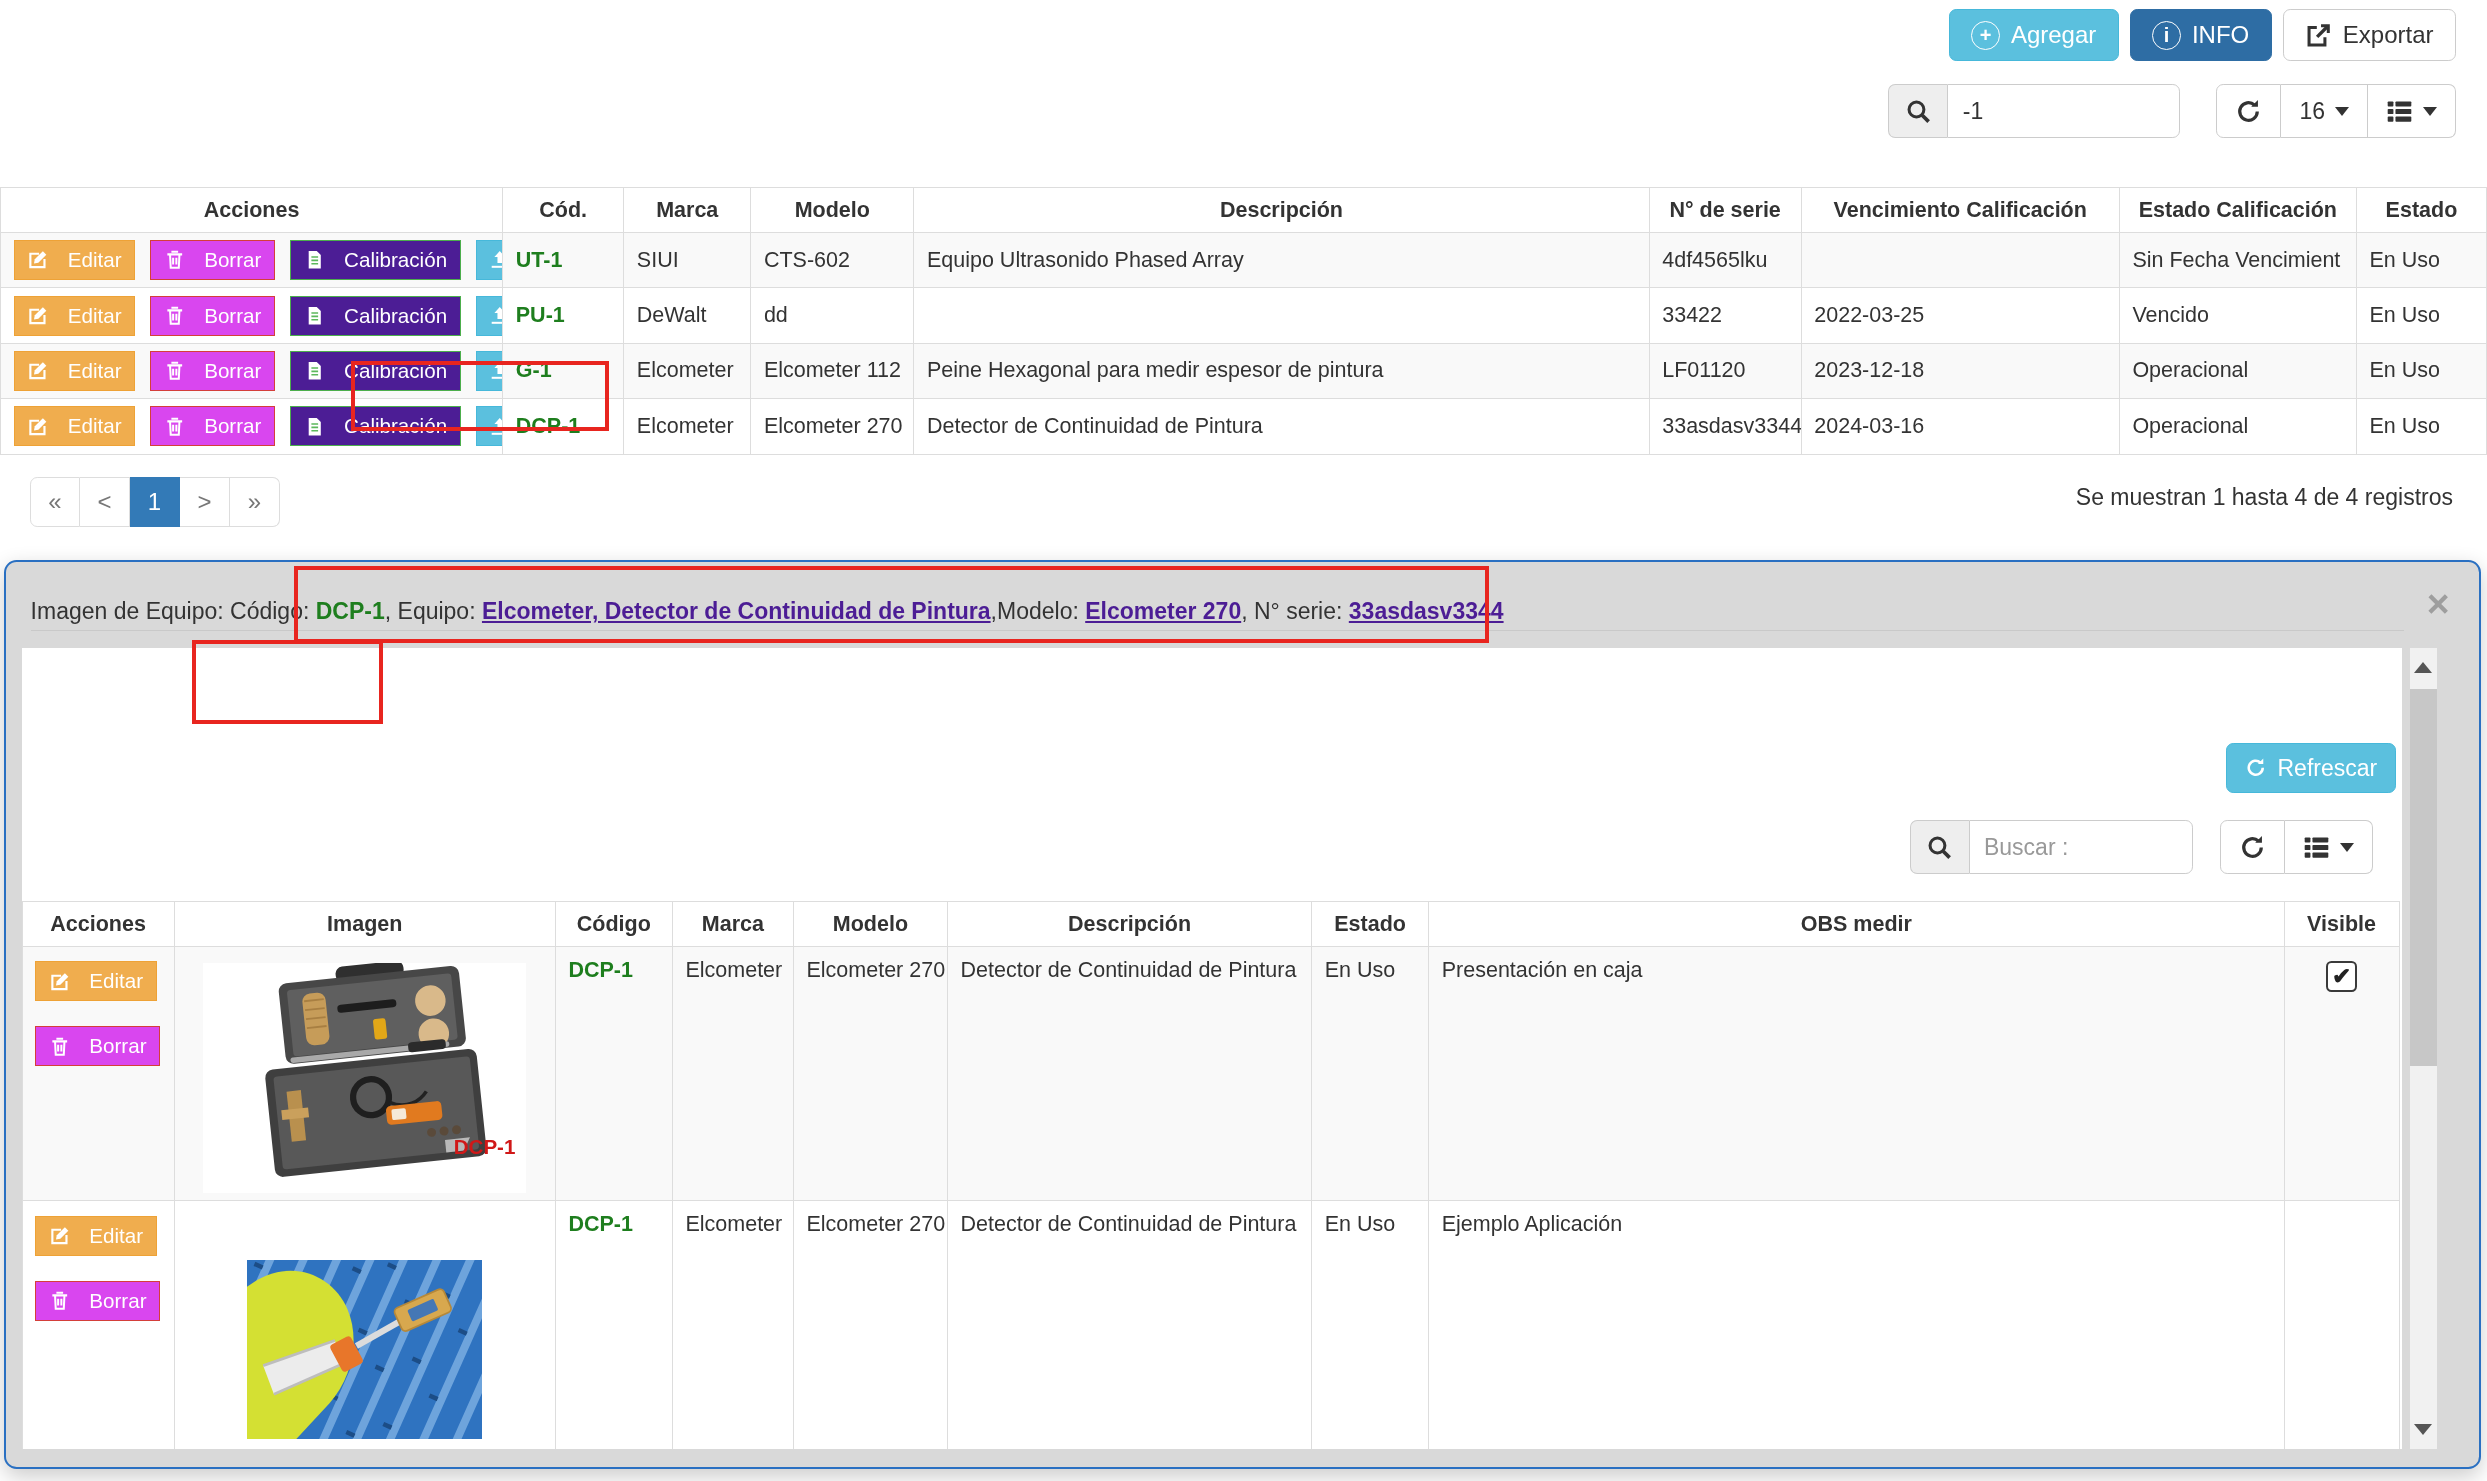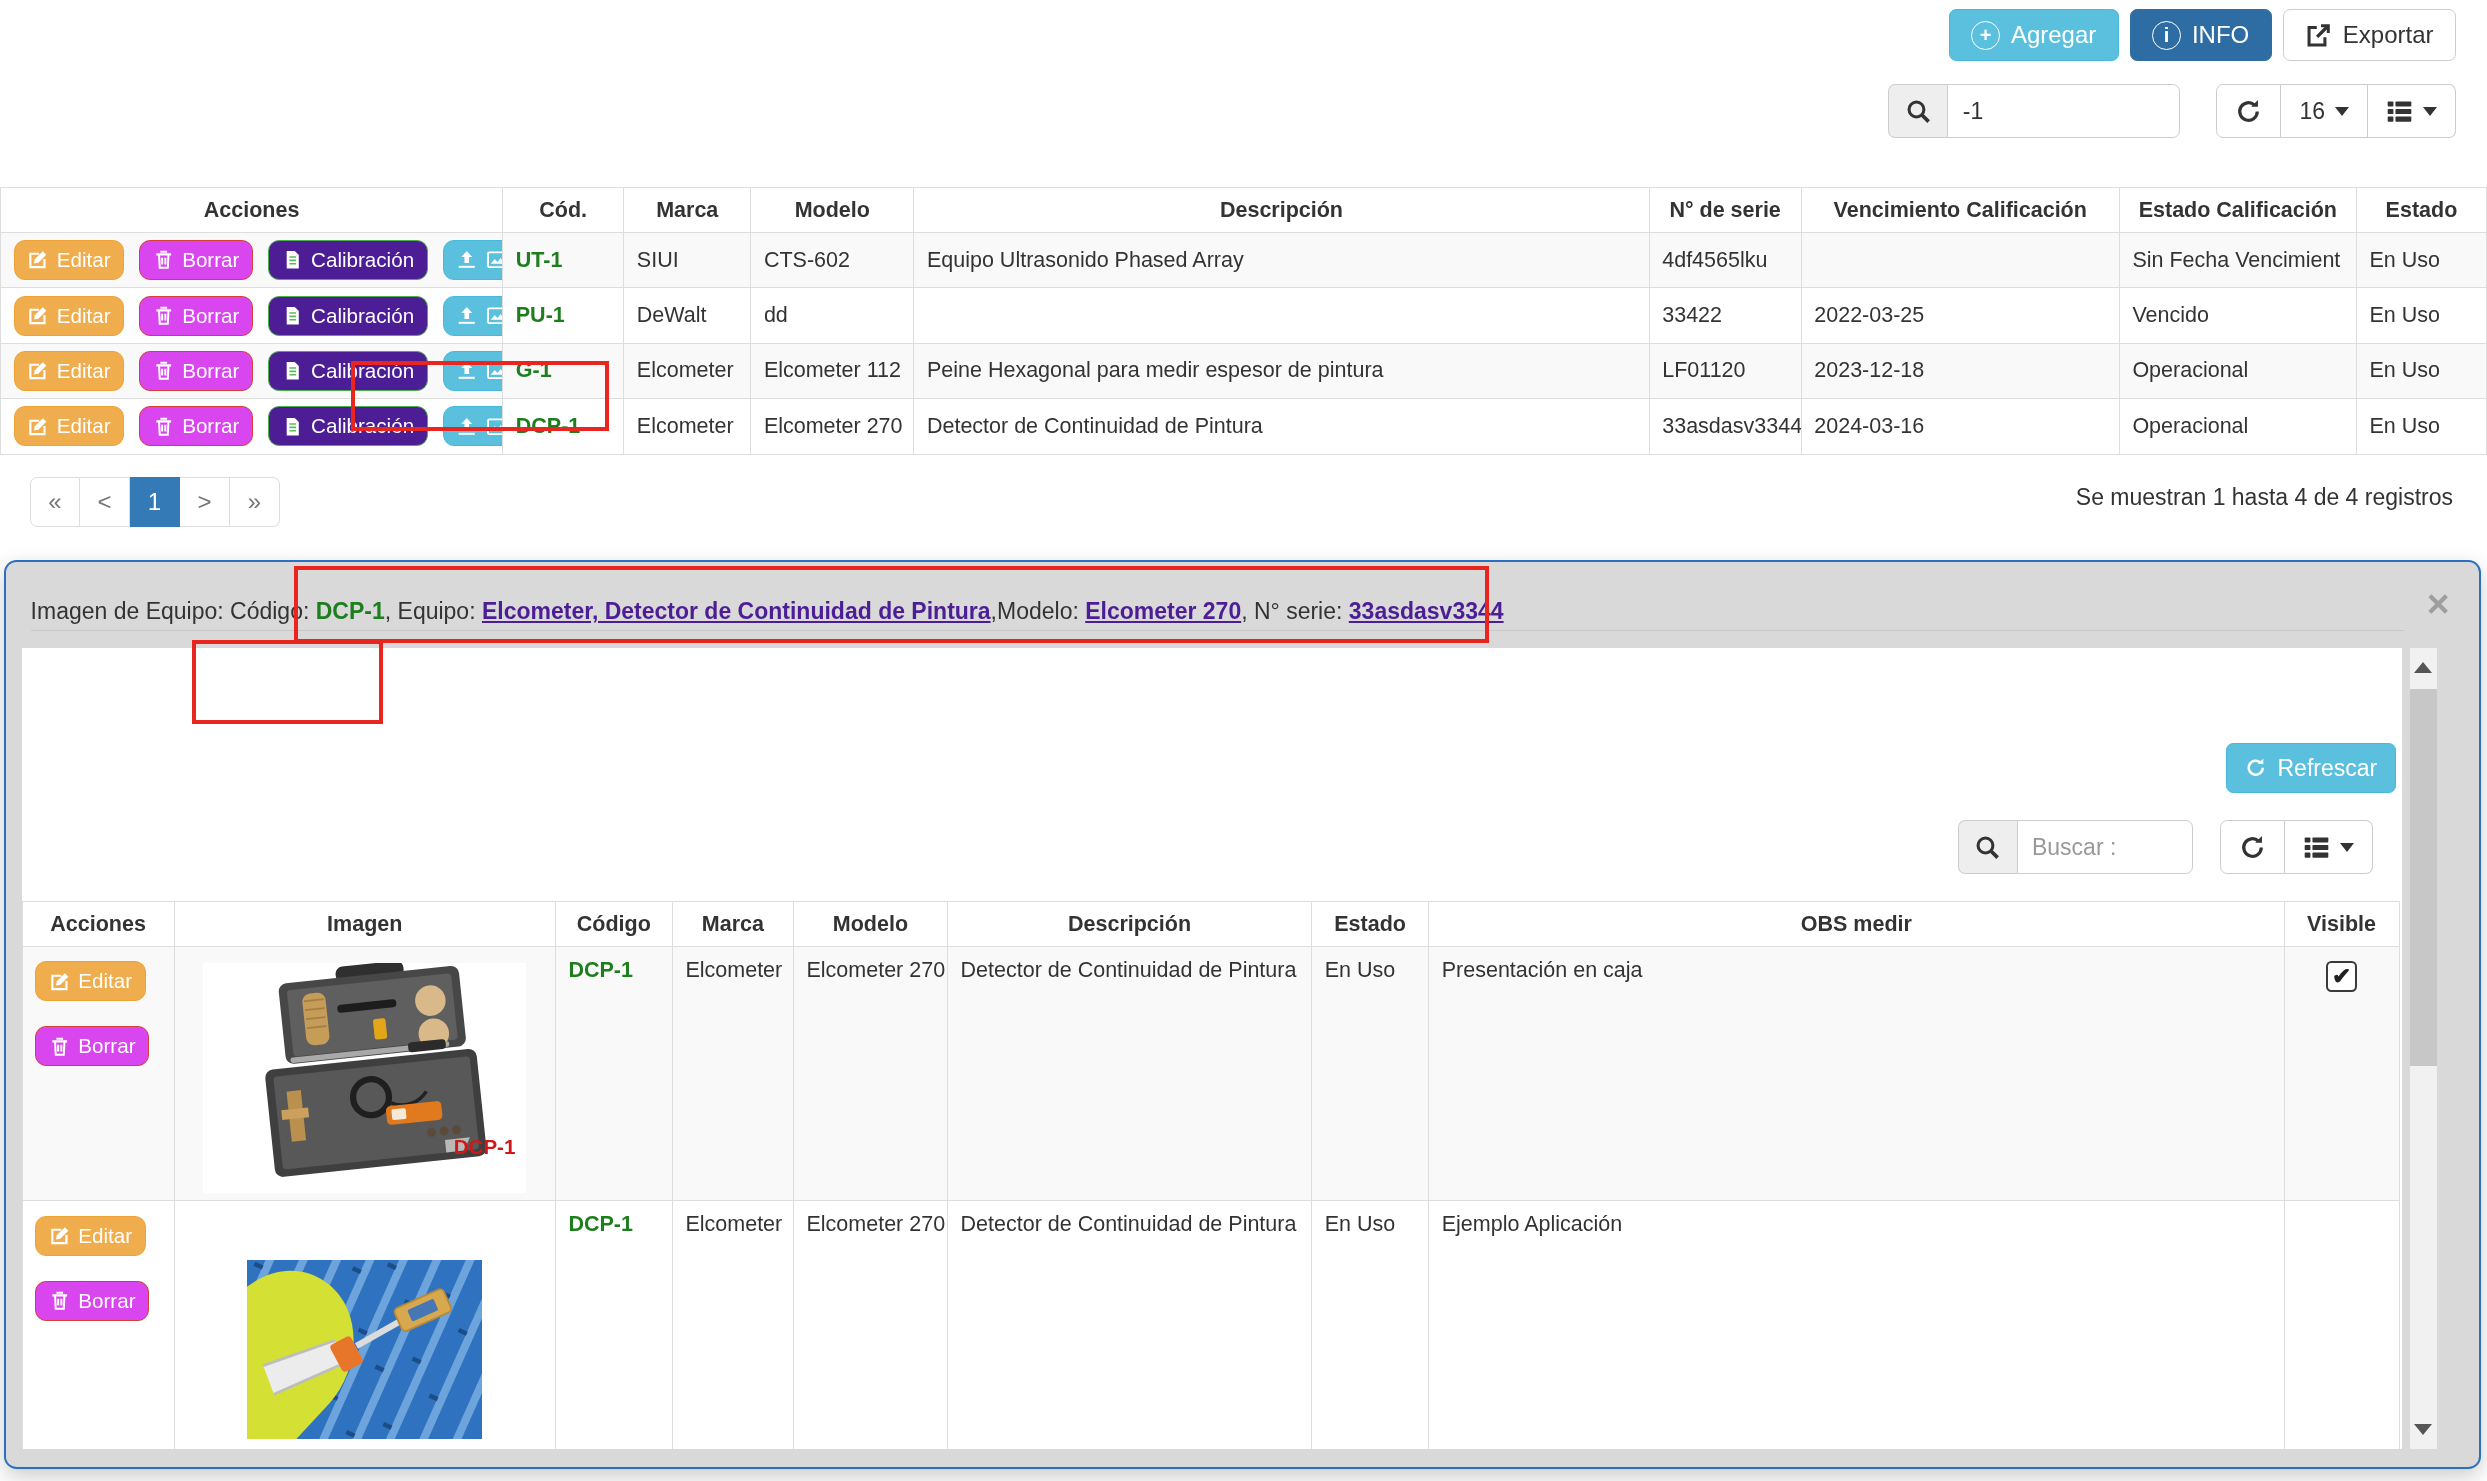--- a/index.html
+++ b/index.html
@@ -28,21 +28,21 @@
 
   
   table { border-collapse:collapse; table-layout:fixed; }
   th { font-size:21.5px; font-weight:bold; text-align:center; border:0.9px solid #ddd; border-bottom:1.8px solid #ddd; padding:9px 7.2px; height:45px; background:#fff; white-space:nowrap; overflow:hidden; }
   td { font-size:21.5px; border:0.9px solid #ddd; padding:7.2px 12.6px; white-space:nowrap; overflow:hidden; }
   .eq-table { position:absolute; top:187px; left:0; width:2487px; }
   .eq-table td { height:51px; vertical-align:middle; }
   .eq-table tbody tr:nth-child(odd) td { background:#f9f9f9; }
   .code { color:#1e7e1e; font-weight:bold; }
 
-  .ab { display:inline-flex; align-items:center; gap:8px; color:#fff; font-size:20.6px; height:40px; padding:0 12.6px; border-radius:11px; margin-right:9px; }
+  .ab { display:inline-flex; align-items:center; gap:19px; color:#fff; font-size:20.6px; height:40px; padding:0 12.6px; border-radius:0; margin-right:9px; }
   .ab-warn    { background:#f0ad4e; border:0.9px solid #eea236; }
   .ab-danger  { background:#d946ef; border:0.9px solid #d43f3a; }
   .ab-success { background:#4c1d95; border:0.9px solid #4cae4c; }
   .ab-info    { background:#5bc0de; border:0.9px solid #46b8da; }
 
   
   .pager { position:absolute; top:477px; left:30px; display:flex; }
   .pager button { width:50px; height:50px; background:#fff; border:0.9px solid #ddd; border-left-width:0; font-size:24px; color:#777; }
   .pager button:first-child { border-left-width:0.9px; border-radius:7.2px 0 0 7.2px; }
   .pager button:last-child { border-radius:0 7.2px 7.2px 0; }
@@ -61,21 +61,21 @@
   .tabs { position:absolute; top:0; left:0; right:0; height:75px; border-bottom:0.9px solid #ddd; display:flex; align-items:center; padding-left:34px; gap:49px; }
   .tab { display:inline-flex; align-items:center; gap:12.6px; font-size:24px; }
   .tab-blue { color:#337ab7; }
   .tab-dark { color:#555; }
   .burger { display:inline-flex; flex-direction:column; gap:4.5px; }
   .burger i { width:25px; height:4.5px; background:#555; border-radius:0.9px; }
   .help-ic { width:38px; height:38px; border-radius:50%; background:#337ab7; color:#fff; font-size:23px; font-weight:bold; display:inline-flex; align-items:center; justify-content:center; }
 
   .refrescar { position:absolute; right:5.4px; top:95px; height:50px; background:#5bc0de; border:0.9px solid #46b8da; border-radius:7.2px; color:#fff; font-size:23px; display:inline-flex; align-items:center; gap:10.8px; padding:0 18px; }
   .inner-search { position:absolute; top:172px; right:29px; display:flex; gap:27px; }
-  .inner-search input { width:176px; }
+  .inner-search input { width:224px; }
   .inner-search input::placeholder { color:#999; }
 
   .img-table { position:absolute; top:253px; left:0; width:2378px; }
   .img-table td { vertical-align:top; padding-top:10.8px; }
   .img-table tbody tr:nth-child(odd) td { background:#f9f9f9; }
   .img-table .row1 td { height:244px; }
   .img-table .row2 td { height:305px; }
   .stack .ab { display:flex; width:max-content; margin:3.6px 0 25px 0; }
 
   .photo { position:relative; background:#fff; margin:5.4px auto 0; }

